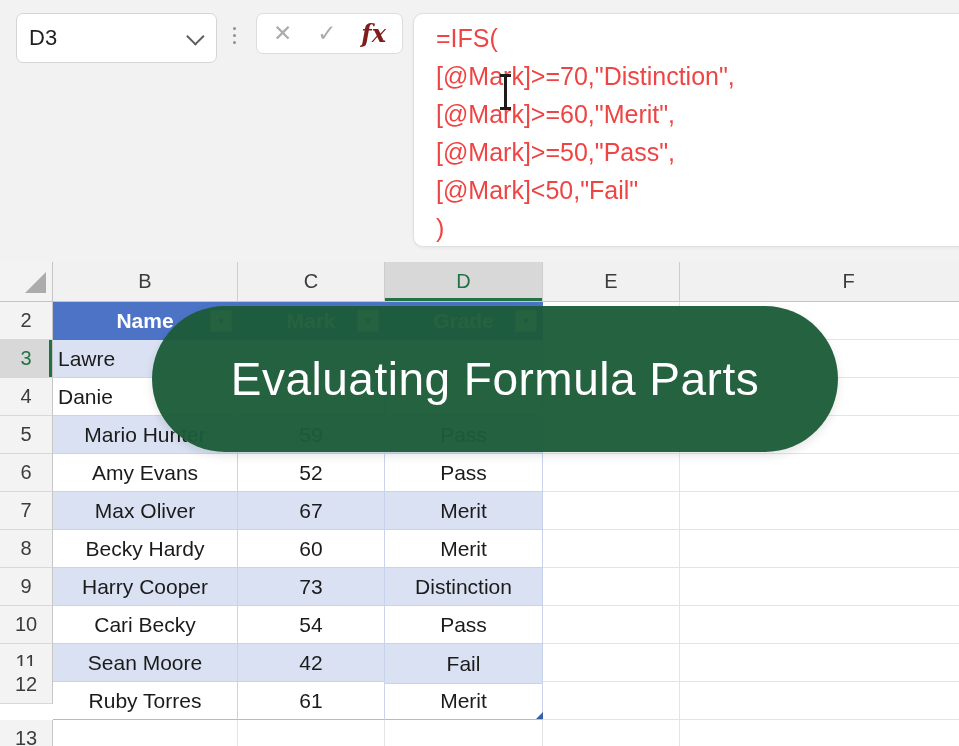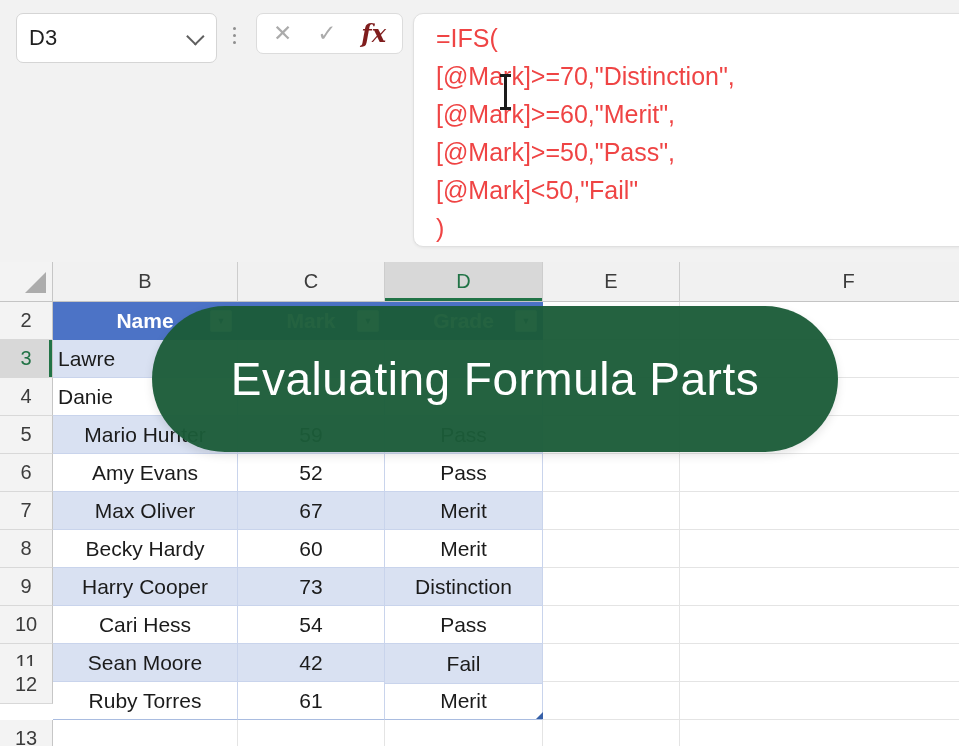--- a/index.html
+++ b/index.html
@@ -163,21 +163,21 @@
       <div class="cell tbl" style="left: 53px; top: 268px; width: 185px; height: 38px;">Becky Hardy</div>
       <div class="cell tbl" style="left: 238px; top: 268px; width: 147px; height: 38px;">60</div>
       <div class="cell tbl" style="left: 385px; top: 268px; width: 158px; height: 38px;">Merit</div>
       <div class="cell" style="left: 543px; top: 268px; width: 137px; height: 38px;"></div>
       <div class="cell" style="left: 680px; top: 268px; width: 338px; height: 38px;"></div>
       <div class="cell tbl" style="left: 53px; top: 306px; width: 185px; height: 38px; background: rgb(217, 225, 242);">Harry Cooper</div>
       <div class="cell tbl" style="left: 238px; top: 306px; width: 147px; height: 38px; background: rgb(217, 225, 242);">73</div>
       <div class="cell tbl" style="left: 385px; top: 306px; width: 158px; height: 38px; background: rgb(217, 225, 242);">Distinction</div>
       <div class="cell" style="left: 543px; top: 306px; width: 137px; height: 38px;"></div>
       <div class="cell" style="left: 680px; top: 306px; width: 338px; height: 38px;"></div>
-      <div class="cell tbl" style="left: 53px; top: 344px; width: 185px; height: 38px;">Cari Hess</div>
+      <div class="cell tbl" style="left: 53px; top: 344px; width: 185px; height: 38px;">Cari Becky</div>
       <div class="cell tbl" style="left: 238px; top: 344px; width: 147px; height: 38px;">54</div>
       <div class="cell tbl" style="left: 385px; top: 344px; width: 158px; height: 38px;">Pass</div>
       <div class="cell" style="left: 543px; top: 344px; width: 137px; height: 38px;"></div>
       <div class="cell" style="left: 680px; top: 344px; width: 338px; height: 38px;"></div>
       <div class="cell tbl" style="left: 53px; top: 382px; width: 185px; height: 38px; background: rgb(217, 225, 242);">Sean Moore</div>
       <div class="cell tbl" style="left: 238px; top: 382px; width: 147px; height: 38px; background: rgb(217, 225, 242);">42</div>
       <div class="cell tbl" style="left: 385px; top: 382px; width: 158px; height: 40px; background: rgb(217, 225, 242);">Fail</div>
       <div class="cell" style="left: 543px; top: 382px; width: 137px; height: 38px;"></div>
       <div class="cell" style="left: 680px; top: 382px; width: 338px; height: 38px;"></div>
       <div class="cell tbl" style="left: 53px; top: 420px; width: 185px; height: 38px; border-bottom-color: rgb(169, 188, 224);">Ruby Torres</div>

